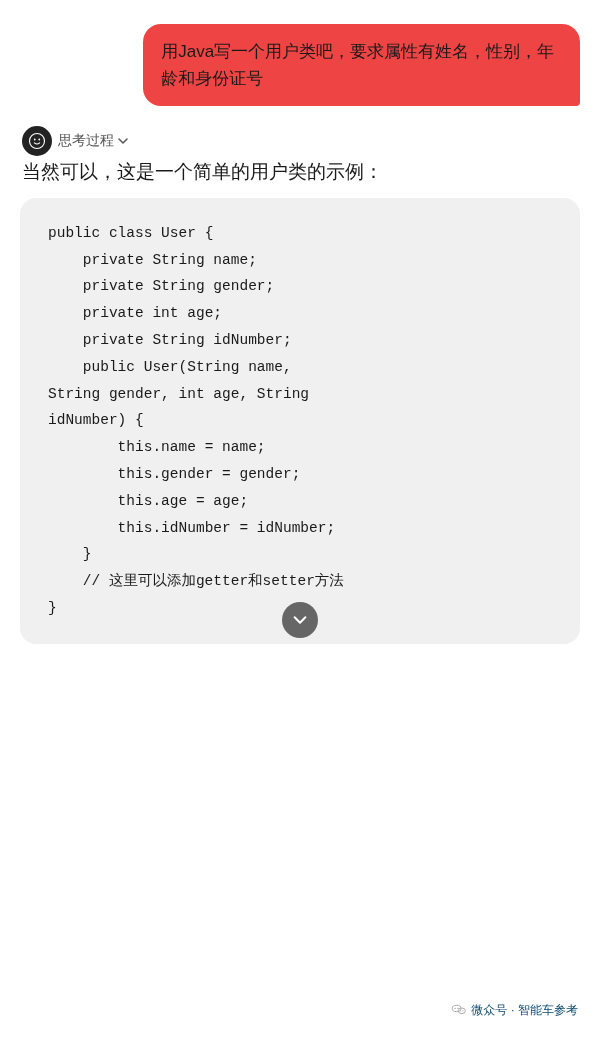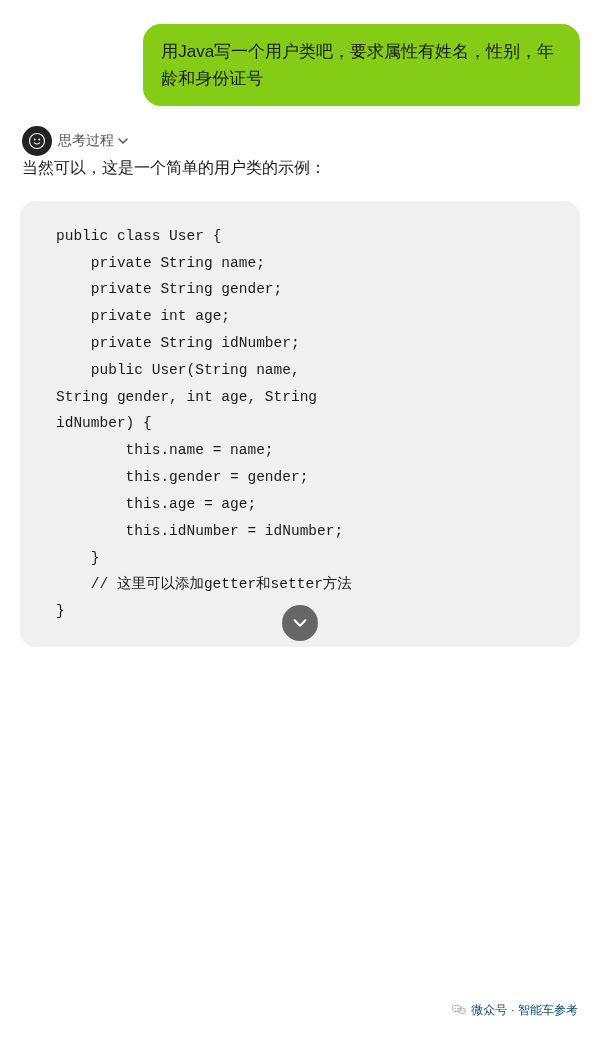--- a/index.html
+++ b/index.html
@@ -27,21 +27,21 @@
     }
 
     
     .user-message-wrapper {
       display: flex;
       justify-content: flex-end;
       margin-bottom: 20px;
     }
 
     .user-bubble {
-      background-color: #84cc16;
+      background-color: #ef4444;
       border-radius: 18px 18px 4px 18px;
       padding: 14px 18px;
       max-width: 78%;
       font-size: 17px;
       line-height: 1.6;
       color: #1a1a1a;
       font-weight: 400;
     }
 
     
@@ -79,33 +79,32 @@
     .chevron-down {
       width: 12px;
       height: 12px;
       display: inline-flex;
       align-items: center;
       justify-content: center;
     }
 
     
     .assistant-text {
-      font-size: 16px;
+      font-size: 19px;
       line-height: 1.65;
       color: #1a1a1a;
-      margin-bottom: 18px;
+      margin-bottom: 10px;
       padding-left: 2px;
-      font-family: Liberation Mono, monospace;
     }
 
     
     .code-block {
       background-color: #f0f0f0;
       border-radius: 16px;
-      padding: 22px 36px;
+      padding: 22px 28px;
       margin-bottom: 32px;
       overflow-x: auto;
     }
 
     .code-content {
       font-family: "SF Mono", "Menlo", "Monaco", "Consolas", "Courier New", monospace;
       font-size: 14.5px;
       line-height: 1.85;
       color: #1a1a1a;
       white-space: pre;

